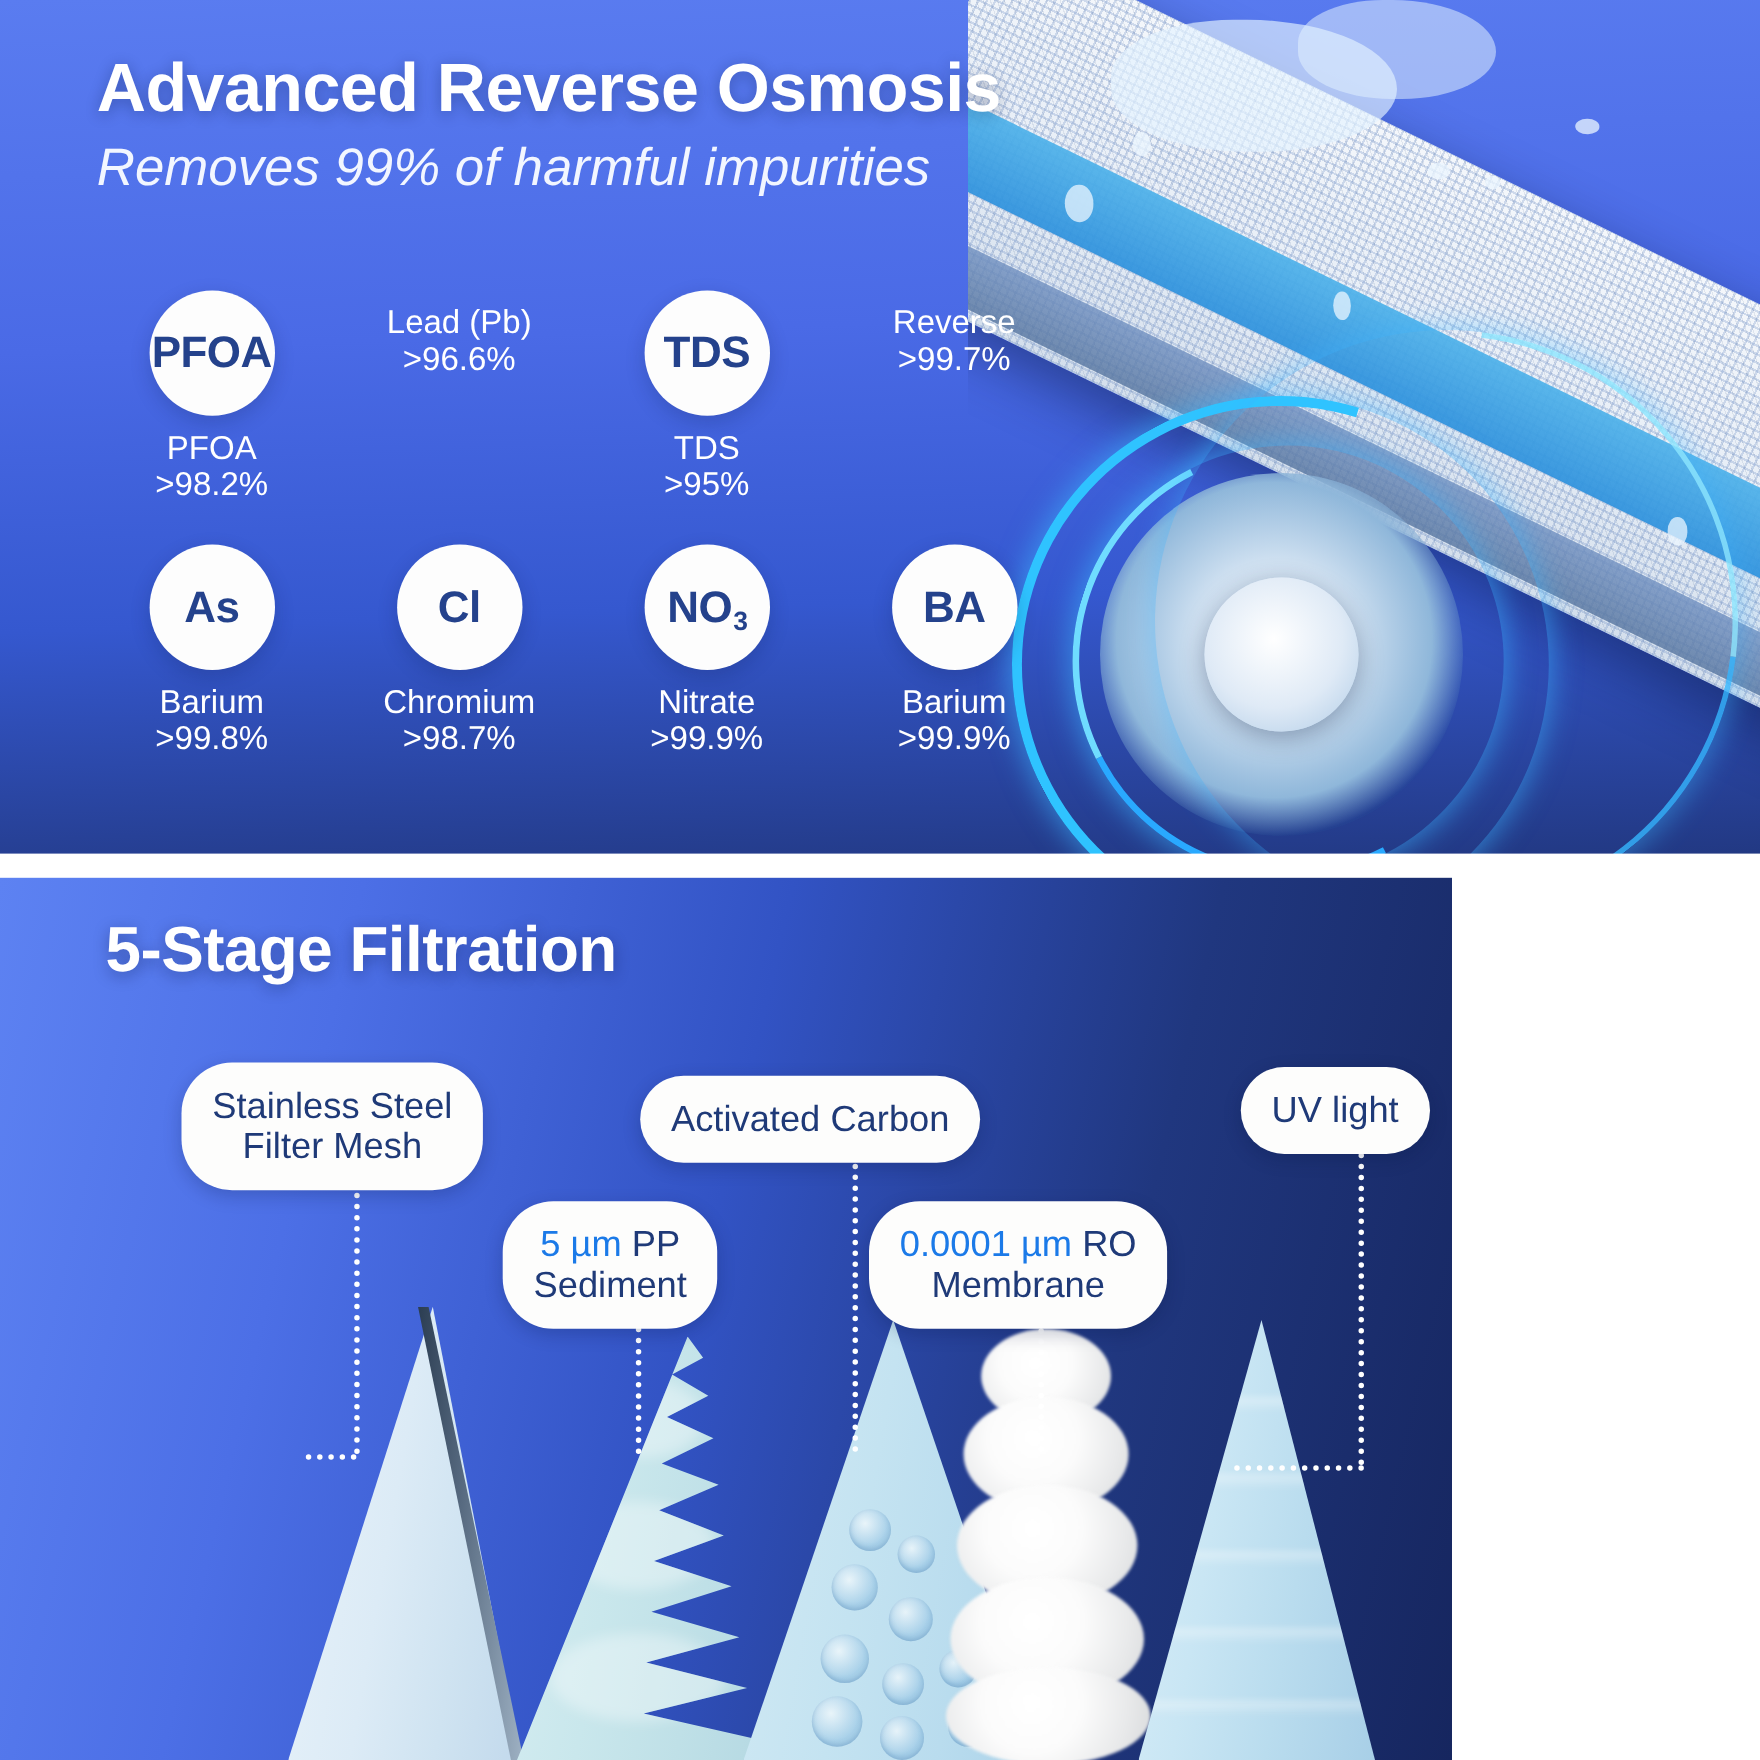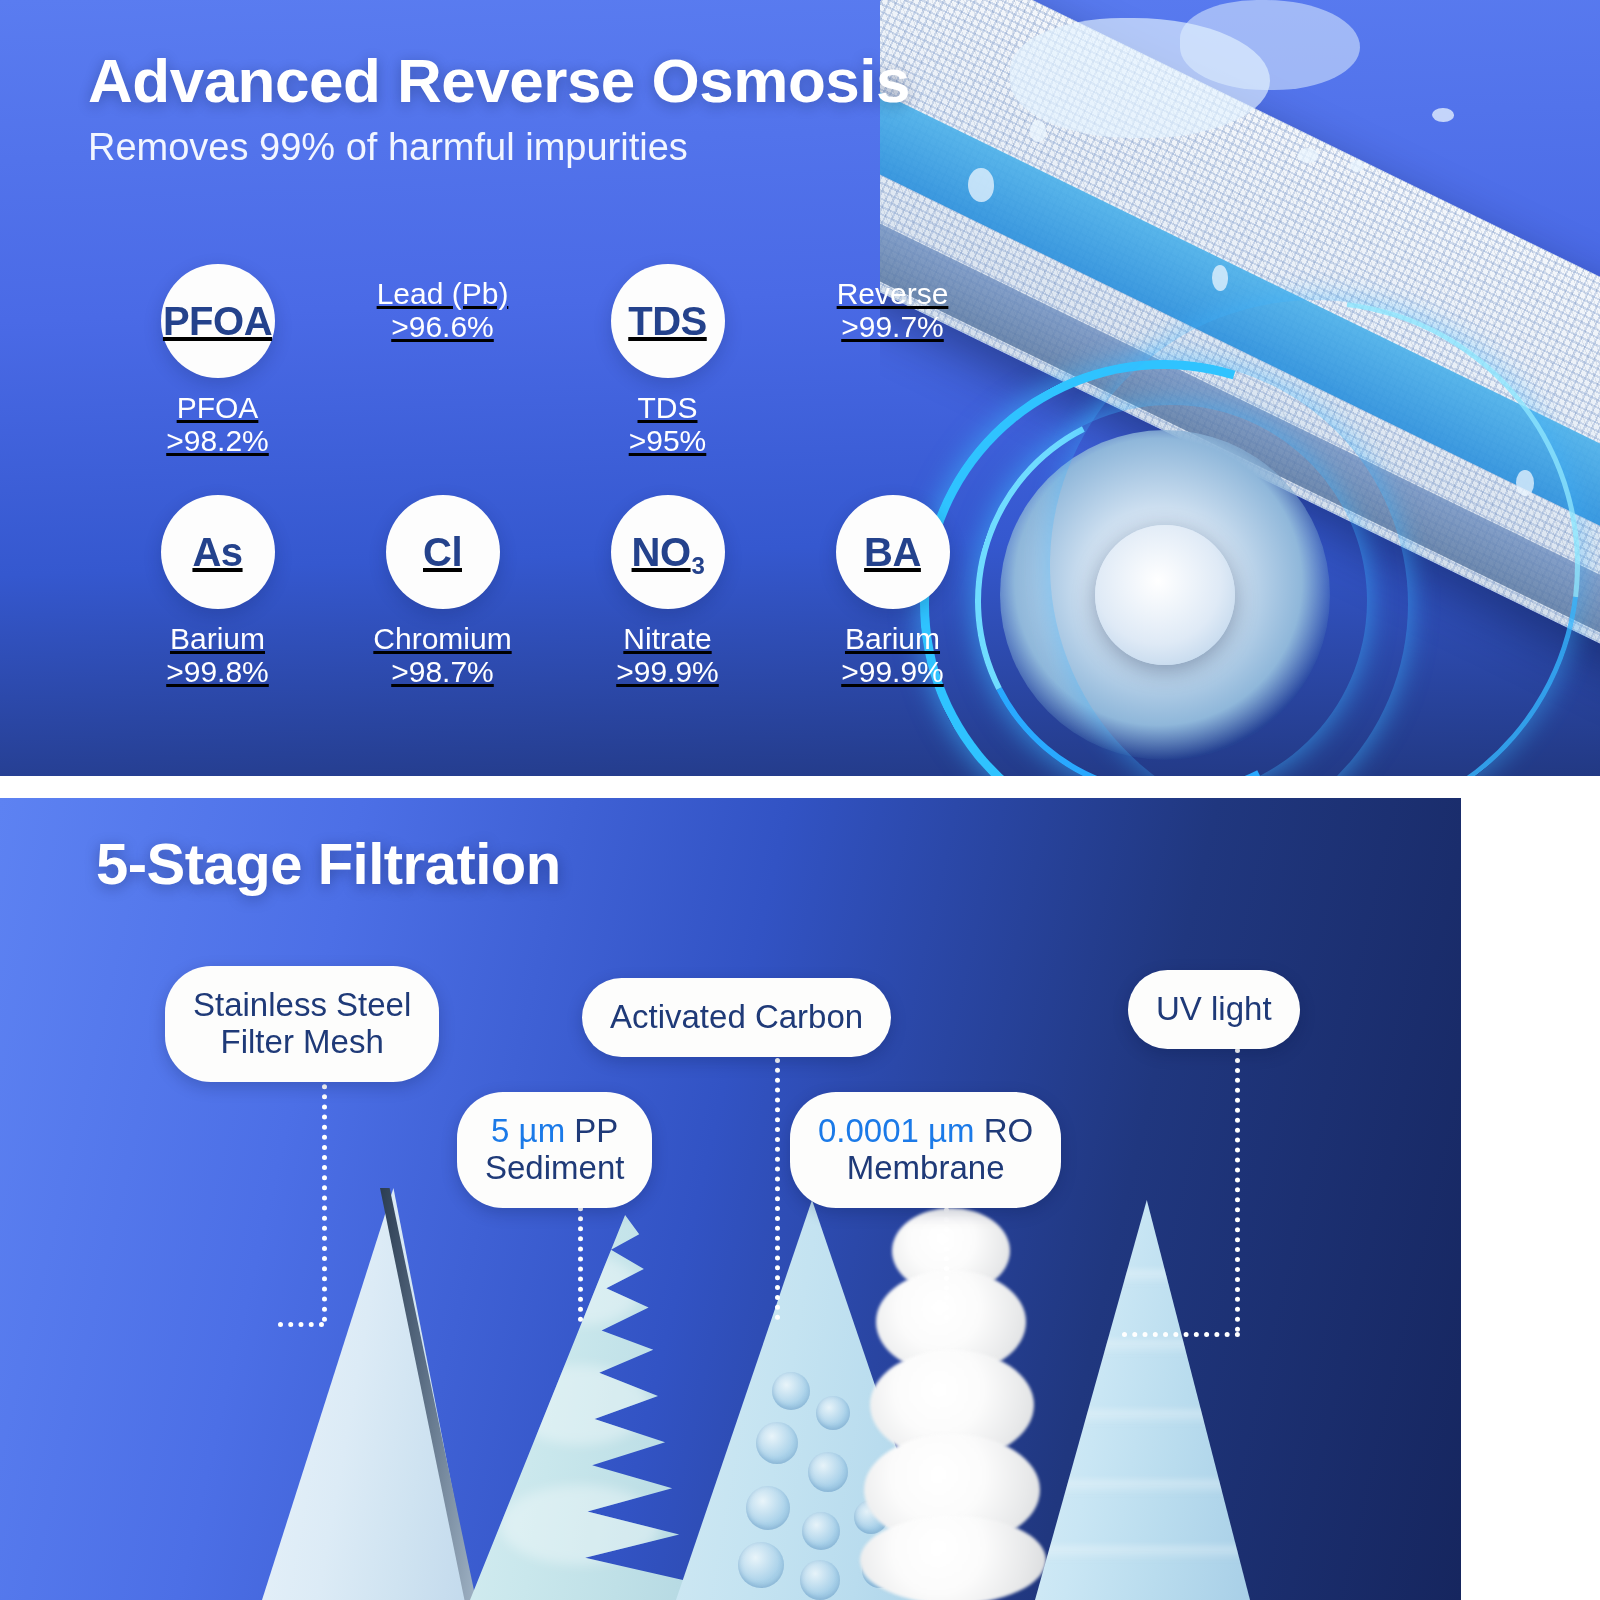--- a/index.html
+++ b/index.html
@@ -59,44 +59,44 @@
   .sw3{left:170px;top:300px;width:520px;height:520px;border-width:5px;
        border-right-color:#35b6ff;border-top-color:#8ce6ff;transform:rotate(52deg);opacity:.8;}
   .drop{position:absolute;background:rgba(235,246,255,.75);border-radius:50% 50% 48% 52%;filter:blur(.3px);}
   .splash{position:absolute;background:rgba(228,243,255,.66);border-radius:45% 55% 50% 50%;filter:blur(.6px);}
 
   .top-heading{position:absolute;left:88px;top:48px;width:1010px;}
   .h-title{
     margin:0;color:#fff;font-size:62px;font-weight:bold;letter-spacing:-.5px;line-height:1.05;
     text-shadow:0 3px 14px rgba(10,25,70,.33);
   }
-  .h-sub{margin:14px 0 0 0;color:#f2f6ff;font-size:38px;font-weight:400;line-height:1.1;}
-
-  .badge-grid{position:absolute;left:105px;top:264px;width:900px;text-decoration:underline;}
+  .h-sub{margin:14px 0 0 0;color:#f2f6ff;font-size:48px;font-weight:400;line-height:1.1;font-style:italic;}
+
+  .badge-grid{position:absolute;left:80px;top:264px;width:900px;}
   .badge-row{display:flex;}
   .badge-row + .badge-row{margin-top:36px;}
   .badge{width:231px;display:flex;flex-direction:column;align-items:center;}
   .badge-circle{
     width:114px;height:114px;border-radius:50%;background:#fdfdfd;
     display:flex;align-items:center;justify-content:center;
     box-shadow:0 6px 18px rgba(10,25,70,.20);
   }
   .badge-sym{
     color:#24428c;font-size:40px;font-weight:bold;letter-spacing:-.5px;line-height:1;
   }
   .badge-sym sub{font-size:24px;vertical-align:baseline;position:relative;top:8px;left:1px;}
   .badge-name{margin-top:14px;color:#fff;font-size:30px;line-height:1.08;text-align:center;}
   .badge-rate{color:#fff;font-size:30px;line-height:1.15;text-align:center;}
 
   
   .divider{position:absolute;left:0;top:776px;width:1600px;height:22px;background:#ffffff;}
 
   
   .panel-bot{
-    position:absolute;left:0;top:798px;width:1461px;height:802px;overflow:hidden;
+    position:absolute;left:0;top:798px;width:1320px;height:802px;overflow:hidden;
     background:linear-gradient(103deg,#5d82f2 0%,#4c6fe6 22%,#3253c4 48%,#20377f 74%,#16265f 100%);
   }
   .bot-heading{position:absolute;left:96px;top:32px;}
   .b-title{margin:0;color:#fff;font-size:58px;font-weight:bold;letter-spacing:-.5px;
            text-shadow:0 3px 14px rgba(6,18,60,.35);}
 
   .stage-stack{position:absolute;left:0;bottom:0;width:1600px;height:430px;}
 
   
   .cone{position:absolute;bottom:0;}

